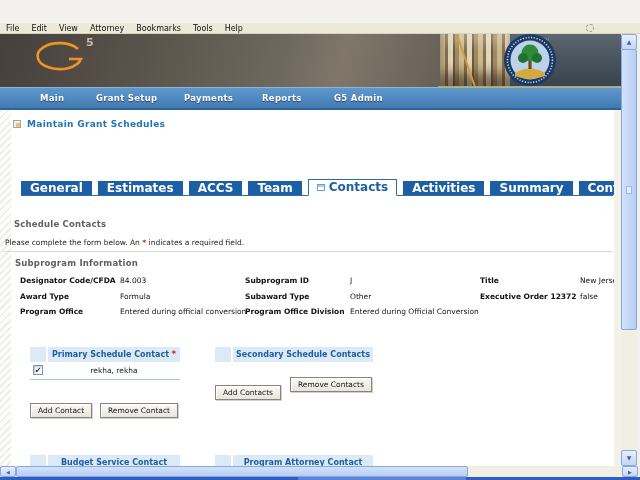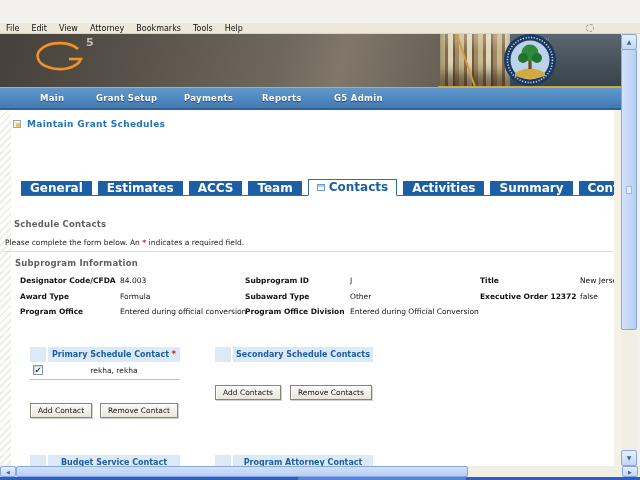--- a/index.html
+++ b/index.html
@@ -242,21 +242,21 @@
     <button class="xp-btn" style="left:30px;top:293px">Add Contact</button>
     <button class="xp-btn" style="left:100px;top:293px">Remove Contact</button>
 
     <div class="ctable" style="left:215px;top:237px;width:158px">
       <div class="chead">
         <div class="cell-s"></div>
         <div class="cell-m">Secondary Schedule Contacts</div>
       </div>
     </div>
     <button class="xp-btn" style="left:215px;top:275px">Add Contacts</button>
-    <button class="xp-btn" style="left:290px;top:275px">Remove Contacts</button>
+    <button class="xp-btn" style="left:290px;top:267px">Remove Contacts</button>
 
     <div class="ctable" style="left:30px;top:345px;width:150px">
       <div class="chead">
         <div class="cell-s"></div>
         <div class="cell-m">Budget Service Contact</div>
       </div>
     </div>
     <div class="ctable" style="left:215px;top:345px;width:158px">
       <div class="chead">
         <div class="cell-s"></div>

